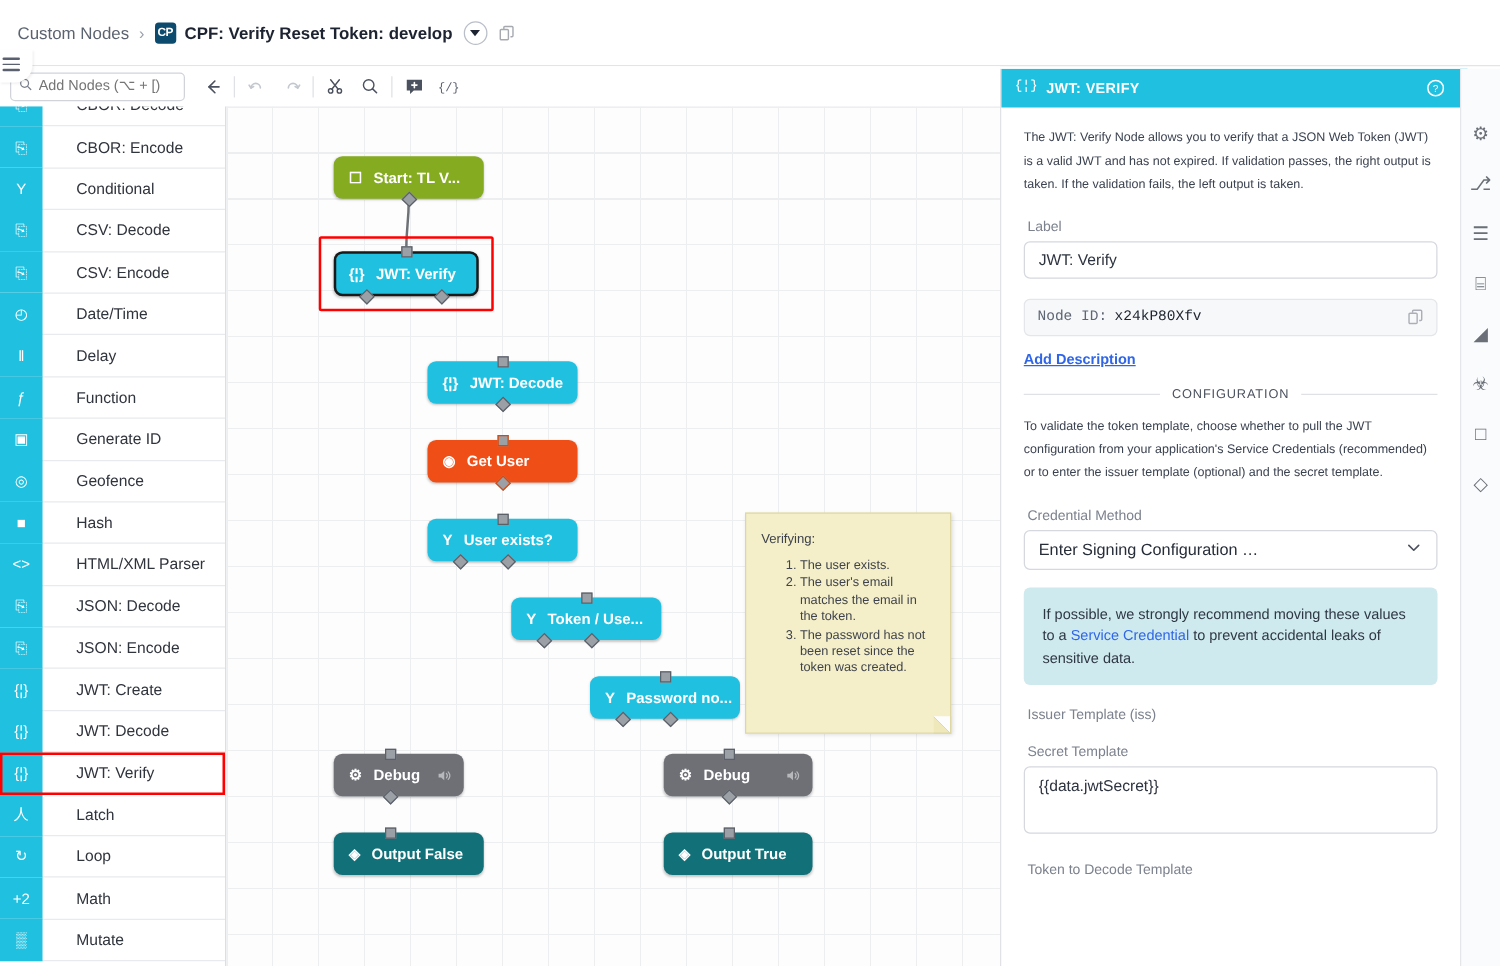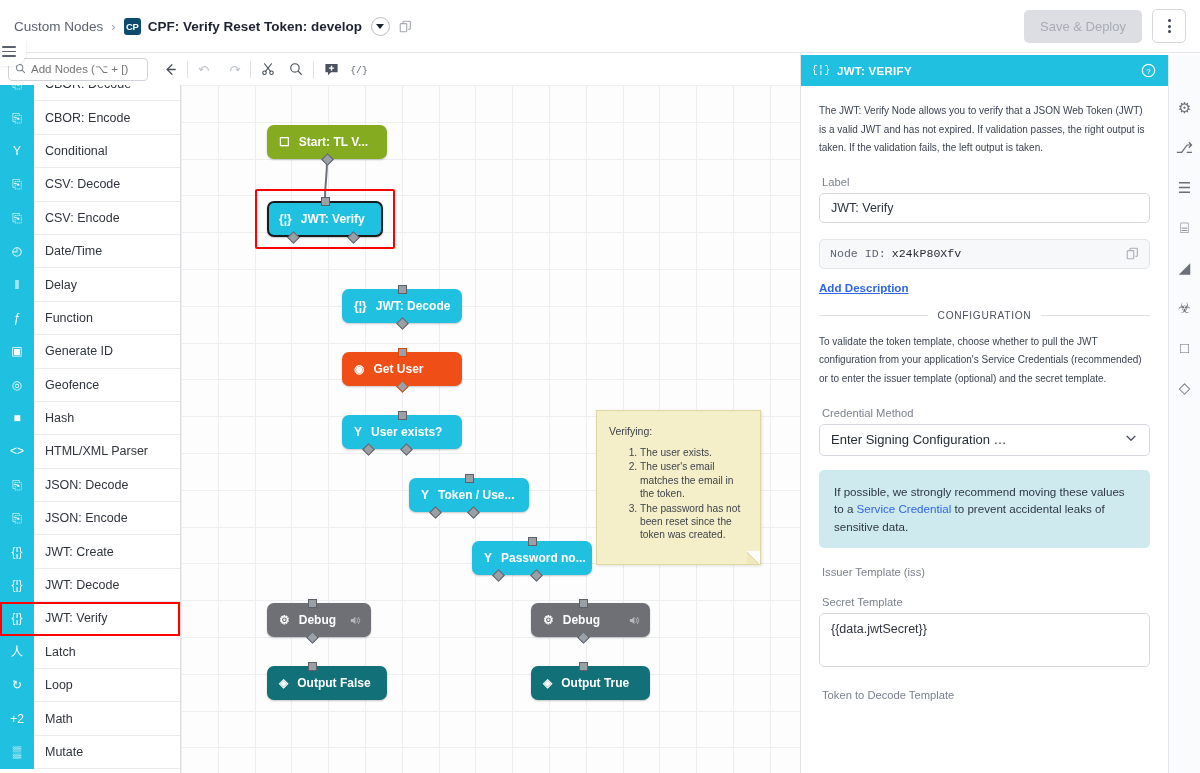--- a/index.html
+++ b/index.html
@@ -77,21 +77,21 @@
   }
   .nl-row {
     display: flex; align-items: center; height: 33.4px;
     border-bottom: 1px solid #e8eaed; position: relative;
   }
   .nl-ico {
     width: 34px; height: 33.4px; background: #20c0e0; color: #fff;
     display: flex; align-items: center; justify-content: center;
     font-size: 12px; flex: 0 0 34px;
   }
-  .nl-label { font-size: 12.5px; color: #30343d; padding-left: 11px; }
+  .nl-label { font-size: 12.5px; color: #30343d; padding-left: 27px; }
   .nl-row.selected {
     outline: 2.5px solid #ff0000; outline-offset: -2px; z-index: 3;
   }
   .nl-row.first { margin-top: -17px; }
 
   
   .canvas {
     position: absolute; left: 181px; top: 85px; width: 619px; height: 688px;
     background:
       repeating-linear-gradient(to right, #eceef0 0 1px, transparent 1px 36.8px),
@@ -207,28 +207,20 @@
     <span class="crumb-title">CPF: Verify Reset Token: develop</span>
     <span class="circle-btn">
         <span class="caret"></span>
       </span>
     <span class="copy-ico">
       <svg width="13" height="13" viewBox="0 0 16 16">
           <rect x="1.5" y="4.5" width="8" height="10" rx="1" fill="none" stroke="#3c4251" stroke-width="1.4"></rect>
           <path d="M5 4V2.5a1 1 0 011-1h7a1 1 0 011 1v8a1 1 0 01-1 1h-1.5" fill="none" stroke="#3c4251" stroke-width="1.4"></path>
         </svg>
     </span>
-    <div class="topbar-right">
-      <button class="btn-deploy">Save &amp; Deploy</button>
-      <div class="btn-kebab">
-        <span class="kdot"></span>
-          <span class="kdot"></span>
-          <span class="kdot"></span>
-      </div>
-    </div>
   </div>
 
   <div class="toolbar">
     <div class="search-box">
       <span>
         <svg width="11" height="11" viewBox="0 0 16 16">
             <circle cx="6.8" cy="6.8" r="4.6" fill="none" stroke="#7b818d" stroke-width="1.5"></circle>
             <path d="M10.3 10.3L14 14" stroke="#7b818d" stroke-width="1.5" stroke-linecap="round"></path>
           </svg>
       </span>
@@ -467,21 +459,21 @@
         <div class="port" style="left: 312.5px; top: 485.5px;"></div>
         <div class="port" style="left: 350.5px; top: 485.5px;"></div>
         <div class="port sq" style="left: 126.5px; top: 513.5px;"></div>
         <div class="port" style="left: 126.5px; top: 547.5px;"></div>
         <div class="port sq" style="left: 397.5px; top: 513.5px;"></div>
         <div class="port" style="left: 397.5px; top: 547.5px;"></div>
         <div class="port sq" style="left: 126.5px; top: 576.5px;"></div>
         <div class="port sq" style="left: 397.5px; top: 576.5px;"></div>
       </div>
 
-    <div class="note" style="left:415px; top:325px; width:165px; height:155px;">
+    <div class="note" style="left:415px; top:325px; width:165px; height:177px;">
       <div class="note-title">Verifying:</div>
       <ol>
         <li>The user exists.</li>
         <li>The user's email matches the email in the token.</li>
         <li>The password has not been reset since the token was created.</li>
       </ol>
       <div class="note-fold"></div>
     </div>
   </div>
 

